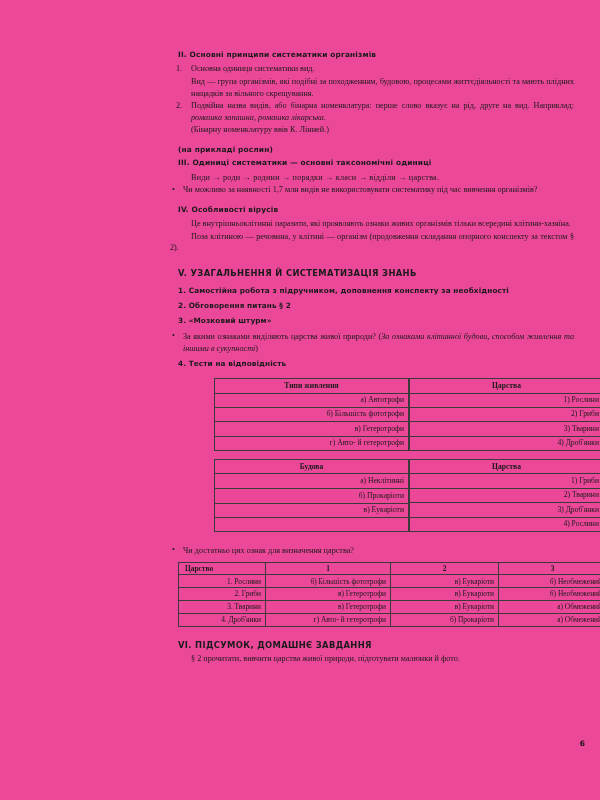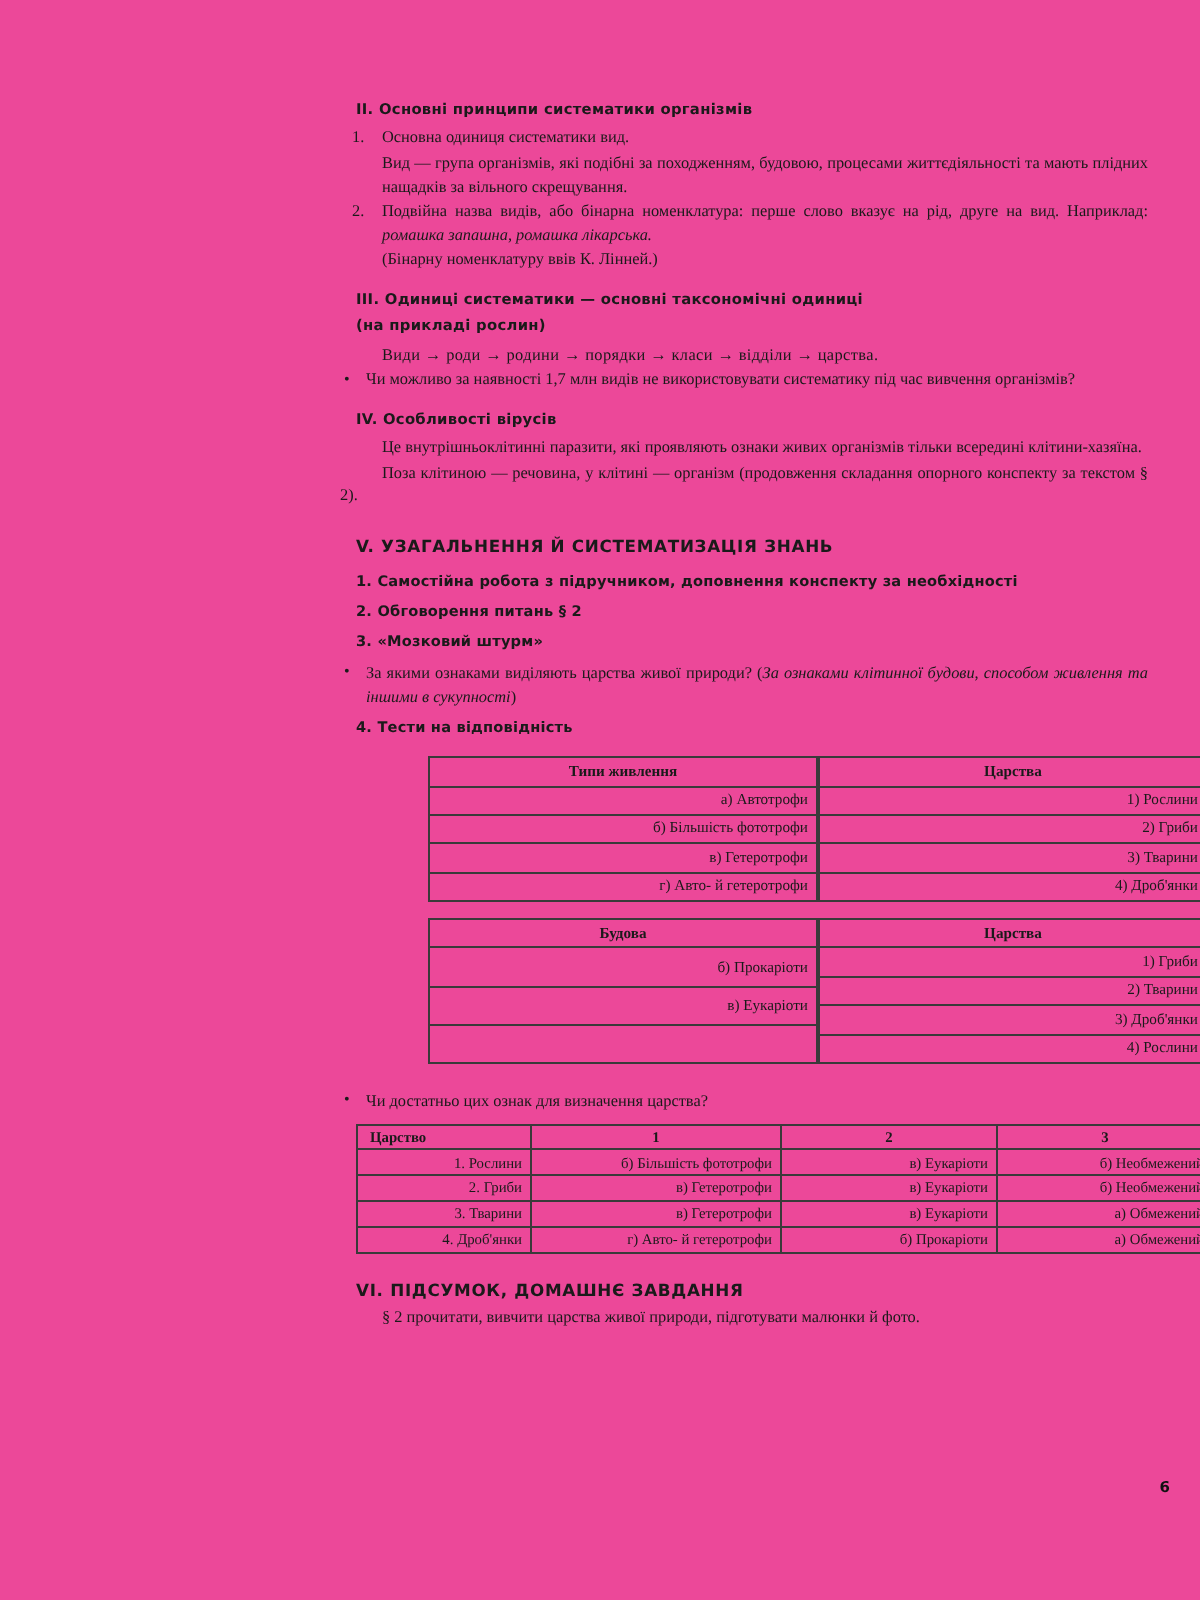--- a/index.html
+++ b/index.html
@@ -169,22 +169,22 @@
     <div class="num-item">
       <span class="num">2.</span>
       <span>Подвійна назва видів, або бінарна номенклатура: перше слово вказує на рід, друге     на вид. Наприклад: </span><i>ромашка запашна, ромашка лікарська.</i>
     </div>
     <div class="num-item">
       <span>(Бінарну номенклатуру ввів К. Лінней.)</span>
     </div>
 
     <div class="gap-md"></div>
 
+    <div class="roman-head">(на прикладі рослин)</div>
     <div class="roman-head">III. Одиниці систематики — основні таксономічні одиниці</div>
-    <div class="roman-head">(на прикладі рослин)</div>
 
     <div class="plain chain">Види → роди → родини → порядки → класи → відділи → царства.</div>
 
     <div class="bullet-item">
       <span class="dot">•</span>
       <span>Чи можливо за наявності 1,7 млн видів не використовувати систематику під час вивчення організмів?</span>
     </div>
 
     <div class="gap-md"></div>
 
@@ -261,20 +261,23 @@
 
     <div class="tbl-pair">
       <table class="box">
         <thead>
           <tr>
               <th class="w-left">Будова</th>
             </tr>
         </thead>
         <tbody>
             <tr>
+              <td class="w-left">а) Неклітинні</td>
+            </tr>
+            <tr>
               <td class="w-left">б) Прокаріоти</td>
             </tr>
             <tr>
               <td class="w-left">в) Еукаріоти</td>
             </tr>
             <tr class="spacer-row">
               <td></td>
             </tr>
           </tbody>
       </table>

